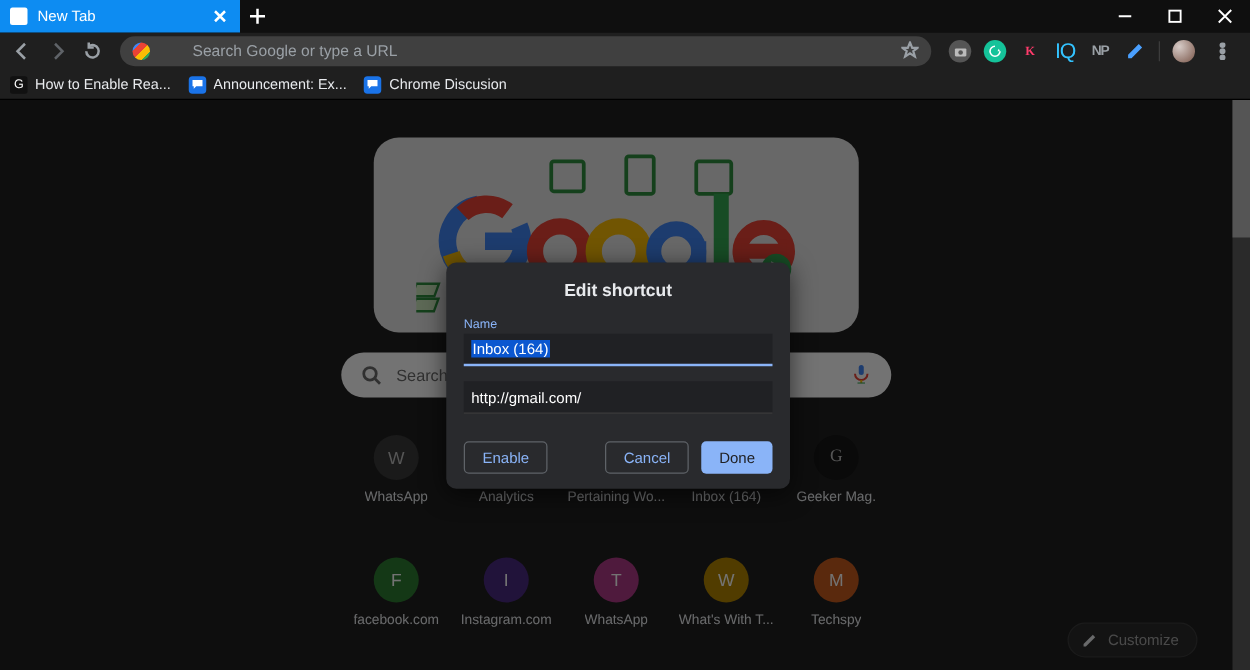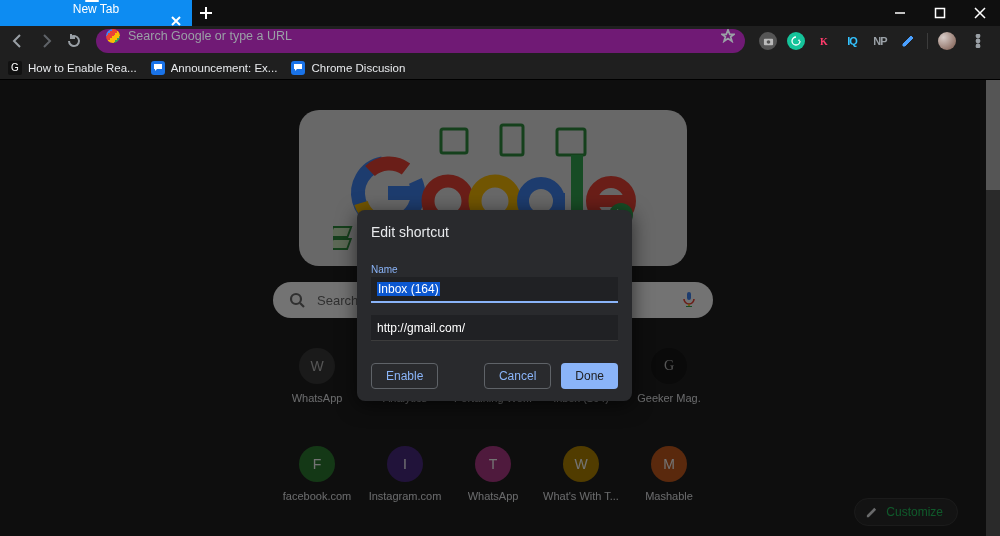--- a/index.html
+++ b/index.html
@@ -1,46 +1,46 @@
 <!DOCTYPE html>
 <html><head>
 <meta charset="utf-8">
 <style>
   * { box-sizing: border-box; margin: 0; padding: 0; }
   html, body { width: 1000px; height: 536px; overflow: hidden; font-family: "Segoe UI", Arial, sans-serif; background:#000; }
   body { position: relative; color:#e8eaed; }
 
   
   .titlebar { height:26px; background:#0f0f0f; display:flex; align-items:stretch; }
-  .tab { width:192px; height:26px; background:#0d8cf2; display:flex; align-items:center; padding:0 8px; font-size:12px; color:#fff; position:relative; border-top-left-radius:0;flex-direction:column; }
+  .tab { width:192px; height:26px; background:#0d8cf2; display:flex; align-items:center; padding:0 8px; font-size:12px; color:#fff; position:relative; border-top-left-radius:0; }
   .tab .favicon { width:14px; height:14px; background:#fff; border-radius:2px; margin-right:8px; }
   .tab .close { margin-left:auto; width:16px; height:16px; display:flex; align-items:center; justify-content:center; cursor:pointer; }
   .tab .close svg { width:10px; height:10px; stroke:#fff; stroke-width:2; }
   .newtab-btn { width:28px; display:flex; align-items:center; justify-content:center; color:#fff; cursor:pointer; }
   .newtab-btn svg { width:14px; height:14px; stroke:#fff; stroke-width:2; }
   .win-controls { margin-left:auto; display:flex; }
   .win-btn { width:40px; display:flex; align-items:center; justify-content:center; cursor:pointer; color:#fff; }
   .win-btn svg { width:12px; height:12px; stroke:#fff; stroke-width:1.5; fill:none; }
 
   
   .toolbar { height:30px; background:#1f1f1f; display:flex; align-items:center; padding:0 6px; gap:4px; }
   .tool-btn { width:24px; height:24px; border-radius:50%; display:flex; align-items:center; justify-content:center; cursor:pointer; }
   .tool-btn svg { width:16px; height:16px; stroke:#9aa0a6; stroke-width:2; fill:none; }
   .tool-btn.fwd svg { stroke:#5f6368; }
-  .omnibox { flex:1; height:24px; background:#701a75; border-radius:12px; display:flex; align-items:flex-start; padding:0 10px; margin:0 6px; color:#9aa0a6; font-size:12.5px; }
+  .omnibox { flex:1; height:24px; background:#404040; border-radius:12px; display:flex; align-items:center; padding:0 10px; margin:0 6px; color:#9aa0a6; font-size:12.5px;gap:26px; }
   .omnibox .site-icon { width:14px; height:14px; border-radius:50%; background:linear-gradient(135deg,#4285F4 25%,#EA4335 25% 50%,#FBBC05 50% 75%,#34A853 75%); margin-right:8px; flex:none; }
   .omnibox .placeholder { flex:1; white-space:nowrap; overflow:hidden; text-overflow:ellipsis; }
   .omnibox .star { margin-left:auto; }
   .omnibox .star svg { width:14px; height:14px; stroke:#9aa0a6; fill:none; stroke-width:2; }
   .ext-icons { display:flex; align-items:center; gap:10px; padding:0 4px; }
   .ext { width:18px; height:18px; border-radius:4px; display:flex; align-items:center; justify-content:center; font-size:10px; font-weight:600; color:#fff; cursor:pointer; }
   .ext.camera { background:#555; border-radius:50%; }
   .ext.green { background:#15c39a; border-radius:50%; }
   .ext.k { color:#ff3b6b; background:transparent; font-family:serif; font-weight:700; }
-  .ext.iq { color:#33c3ff; background:transparent; font-weight:700; font-size:11px; letter-spacing:-1px; }
+  .ext.iq { color:#33c3ff; background:transparent; font-weight:400; font-size:17px; letter-spacing:-1px; }
   .ext.np { color:#9aa0a6; background:transparent; font-weight:700; font-size:11px; letter-spacing:-1px; }
   .ext.pen svg { width:14px; height:14px; stroke:#4aa0ff; fill:#4aa0ff; }
   .ext-sep { width:1px; height:16px; background:#3c3c3c; }
   .avatar { width:18px; height:18px; border-radius:50%; background:radial-gradient(circle at 30% 30%, #d7ccc8, #795548); }
   .menu-btn svg { width:14px; height:14px; fill:#9aa0a6; }
 
   
   .bookmarks { height:24px; background:#1f1f1f; border-bottom:1px solid #000; display:flex; align-items:center; padding:0 8px; gap:14px; font-size:11.5px; color:#e8eaed; }
   .bm { display:flex; align-items:center; gap:6px; cursor:pointer; max-width:150px; }
   .bm .bm-icon { width:14px; height:14px; background:#111; border-radius:2px; display:flex; align-items:center; justify-content:center; font-size:10px; color:#fff; }
@@ -69,29 +69,29 @@
 
   
   .c-whatsapp { background:#3a3a3a !important; color:#bdbdbd; }
   .c-geeker { background:#171717 !important; color:#bdbdbd; font-family:Georgia,serif; }
   .c-fb { background:#2e7d32 !important; color:#fff; }
   .c-ig { background:#4b2a82 !important; color:#fff; }
   .c-ts { background:#b03a87 !important; color:#fff; }
   .c-wwt { background:#b38600 !important; color:#fff; }
   .c-mash { background:#c75b1e !important; color:#fff; }
 
-  .customize-btn { position:absolute; right:28px; bottom:10px; height:28px; border-radius:14px; background:#2b2b2b; border:1px solid #3c3c3c; display:flex; align-items:center; padding:0 14px 0 10px; font-size:12px; color:#22c55e; cursor:pointer; gap:8px; }
+  .customize-btn { position:absolute; right:28px; bottom:10px; height:28px; border-radius:14px; background:#2b2b2b; border:1px solid #3c3c3c; display:flex; align-items:center; padding:0 14px 0 10px; font-size:12px; color:#a3a3a3; cursor:pointer; gap:8px; }
   .customize-btn svg { width:13px; height:13px; fill:#e8eaed; }
 
   
   .dim { position:absolute; inset:0; background:rgba(0,0,0,.55); }
 
   
   .dialog { position:absolute; left:357px; top:130px; width:275px; background:#292a2d; border-radius:8px; box-shadow:0 4px 20px rgba(0,0,0,.6); padding:14px 14px 12px; z-index:10; }
-  .dialog h1 { font-size:14px; font-weight:400; color:#e8eaed; margin-bottom:24px; }
+  .dialog h1 { font-size:14px; font-weight:700; color:#e8eaed; margin-bottom:14px;text-align:center; }
   .dlg-label { font-size:10px; color:#8ab4f8; margin-bottom:2px; }
   .dlg-label.muted { color:#9aa0a6; }
   .dlg-input { width:100%; height:26px; background:#202124; border:none; border-bottom:2px solid #8ab4f8; padding:0 6px; font-size:12px; color:#fff; margin-bottom:12px; outline:none; }
   .dlg-input.url { border-bottom:1px solid #3c3c3c; }
   .dlg-row { display:flex; align-items:center; margin-top:10px; }
   .btn { height:26px; padding:0 14px; border-radius:4px; font-size:12px; cursor:pointer; display:flex; align-items:center; }
   .btn-outline { border:1px solid #5f6368; color:#8ab4f8; background:transparent; }
   .btn-primary { background:#8ab4f8; color:#202124; border:none; margin-left:10px; }
   .dlg-row .spacer { flex:1; }
 
@@ -314,21 +314,21 @@
       <div class="tile">
           <div class="circle c-ts">T</div>
           <div class="label">WhatsApp</div>
         </div>
       <div class="tile">
           <div class="circle c-wwt">W</div>
           <div class="label">What's With T...</div>
         </div>
       <div class="tile">
           <div class="circle c-mash">M</div>
-          <div class="label">Mashable</div>
+          <div class="label">Techspy</div>
         </div>
     </div>
 
     <div class="customize-btn">
       <svg viewBox="0 0 14 14">
           <path d="M2 12 L4 12 L12 4 L10 2 L2 10 Z"></path>
         </svg>
       <span>Customize</span>
     </div>
   </div>

